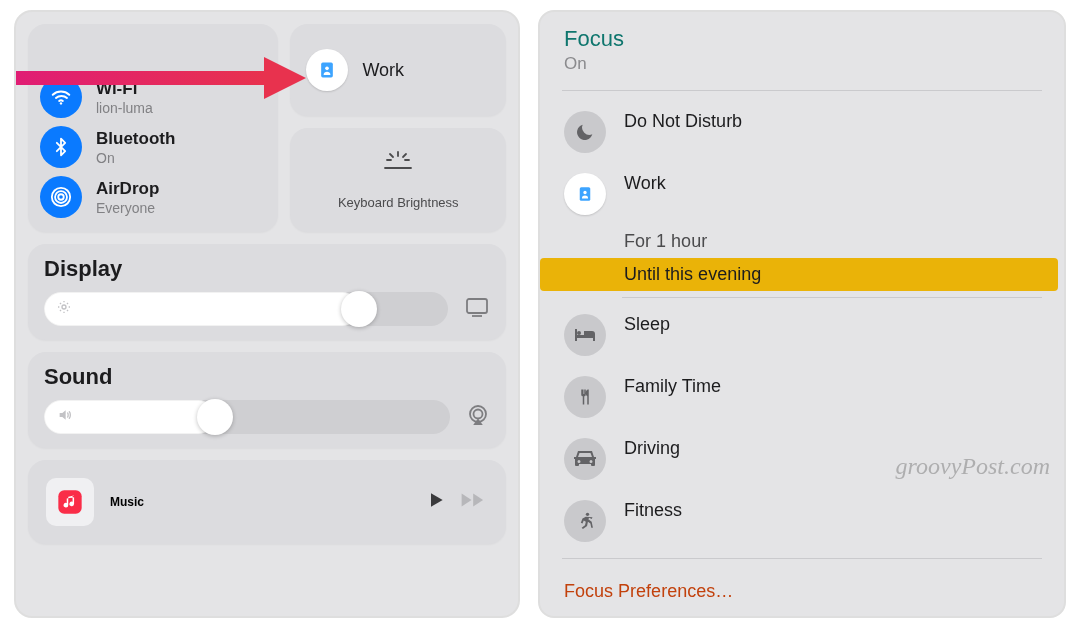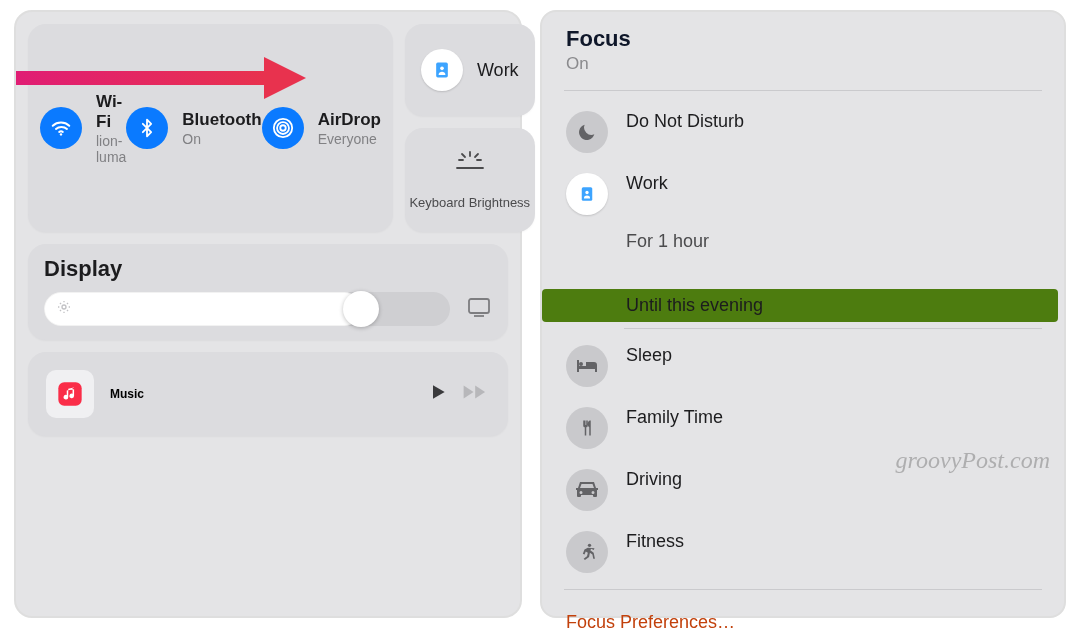--- a/index.html
+++ b/index.html
@@ -25,21 +25,21 @@
   .focus { width: 530px; height: 608px; padding: 0; border-radius: 16px; }
 
   .tile {
     background: #dcdcdf;
     border-radius: 18px;
     box-shadow: 0 1px 2px rgba(0,0,0,0.04);
   }
 
   
   .row1 { display: flex; gap: 12px; height: 208px; }
-  .conn { flex: 1.05; padding: 10px 12px; display: flex; flex-direction: row; justify-content: flex-end; }
+  .conn { flex: 1.05; padding: 10px 12px; display: flex; flex-direction: column; justify-content: flex-end; }
   .conn-item { display: flex; align-items: center; gap: 14px; padding: 4px 0; }
   .circ {
     width: 42px; height: 42px; border-radius: 50%;
     display: flex; align-items: center; justify-content: center;
     flex-shrink: 0;
   }
   .blue { background: #0a7aff; color: #fff; }
   .grey { background: #c9c9cc; color: #636366; }
   .white { background: #fff; color: #3da4ff; box-shadow: 0 1px 2px rgba(0,0,0,0.15); }
   .conn-txt .t1 { font-size: 17px; font-weight: 600; color: #1c1c1e; }
@@ -75,38 +75,38 @@
   .music-tile { display:flex; align-items:center; gap:16px; padding: 18px; }
   .music-ic {
     width:48px; height:48px; background:#f0f0f2; border-radius:10px;
     display:flex; align-items:center; justify-content:center;
   }
   .music-tile .t1 { font-size:12px; font-weight:600; color:#000000; flex:1; }
   .play-ctrls { display:flex; align-items:center; gap:14px; color:#3a3a3c; }
 
   
   .focus-hdr { padding: 14px 24px 10px; }
-  .focus-hdr .h1 { font-size: 22px; font-weight: 700; color:#0f172a; }
+  .focus-hdr .h1 { font-size: 22px; font-weight: 400; color:#0f766e; }
   .focus-hdr .h2 { font-size: 17px; color:#8a8a8d; margin-top:2px; }
   .focus-list { padding: 4px 0 0; }
   .f-item { display:flex; gap:18px; padding:10px 24px; }
   .f-item .lbl { font-size: 18px; font-weight: 500; color:#1c1c1e; }
   .f-circ { width:42px; height:42px; border-radius:50%; display:flex; align-items:center; justify-content:center; flex-shrink:0; }
   .f-sub { padding: 6px 24px 6px 84px; font-size:18px; color:#4b4b4d; }
-  .f-sub.sel { background:#4d7c0f; color:#1c1c1e; border-radius:4px; margin-right:6px;margin-top:31px; }
+  .f-sub.sel { background:#eab308; color:#1c1c1e; border-radius:4px; margin-right:6px; }
   .hr { height:1px; background:#cacacd; margin: 6px 22px; }
   .focus-prefs { padding: 16px 24px; font-size: 18px; font-weight: 500; color:#c2410c; }
 
   
   .arrow {
     position:absolute; top:45px; left:0; width:290px; height:42px; pointer-events:none;
   }
 
   
-  .wm { position:absolute; right:30px; bottom:154px; font-size:24px; color:rgba(100,100,100,0.42); font-family: Georgia, serif; font-style: italic; }
+  .wm { position:absolute; right:30px; bottom:148px; font-size:24px; color:rgba(100,100,100,0.42); font-family: Georgia, serif; font-style: italic; }
 </style>
 </head>
 <body>
 
 <div class="wrap">
 
   <div class="panel cc">
 
     <div class="row1">
 
@@ -203,20 +203,44 @@
         </div>
         <span class="trail-icon">
           <svg width="26" height="22" viewBox="0 0 26 22" fill="none" stroke="currentColor" stroke-width="1.8">
               <rect x="3" y="3" width="20" height="14" rx="2"></rect>
               <line x1="8" y1="20" x2="18" y2="20"></line>
             </svg>
         </span>
       </div>
     </div>
 
+    <div class="tile slider-tile">
+      <div class="label">Sound</div>
+      <div class="slider-row">
+        <div class="track">
+          <div class="fill" style="width:42%;">
+            <span class="mini-icon">
+              <svg width="18" height="16" viewBox="0 0 24 24" fill="none" stroke="currentColor" stroke-width="2" stroke-linecap="round">
+                  <path d="M4 9v6h4l5 4V5L8 9H4z" fill="currentColor" stroke="none"></path>
+                  <path d="M16 9c1 1 1 5 0 6"></path>
+                  <path d="M18.5 7c2 2 2 8 0 10"></path>
+                </svg>
+            </span>
+          </div>
+          <div class="knob" style="left:calc(42% - 18px);"></div>
+        </div>
+        <span class="trail-icon">
+          <svg width="24" height="24" viewBox="0 0 24 24" fill="none" stroke="currentColor" stroke-width="1.8" stroke-linecap="round">
+              <circle cx="12" cy="11" r="8"></circle>
+              <circle cx="12" cy="11" r="4.5"></circle>
+              <path d="M9 21l3-4 3 4z" fill="currentColor"></path>
+            </svg>
+        </span>
+      </div>
+    </div>
 
     <div class="tile music-tile">
       <div class="music-ic">
         <svg width="28" height="28" viewBox="0 0 24 24">
             <rect x="2" y="2" width="20" height="20" rx="5" fill="#fa2d48"></rect>
             <path d="M15.5 6.5l-5 .9v7.3a2 2 0 11-1.3-1.9V9.1l6.3-1.1v5.6a2 2 0 11-1.3-1.9V6.5z" fill="#fff"></path>
           </svg>
       </div>
       <div class="t1">Music</div>
       <div class="play-ctrls">

